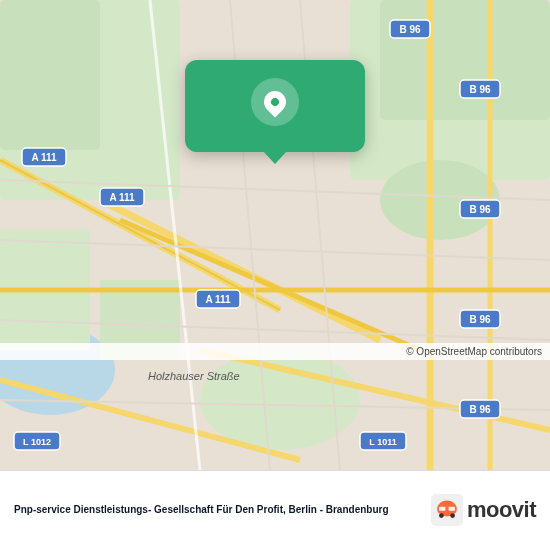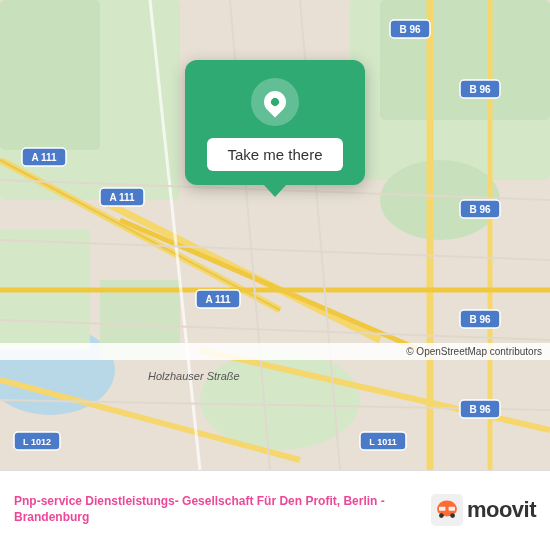--- a/index.html
+++ b/index.html
@@ -131,23 +131,23 @@
       min-height: 80px;
       flex-shrink: 0;
     }
 
     .place-info {
       flex: 1;
       padding-right: 10px;
     }
 
     .place-name {
-      font-size: 12px;
+      font-size: 10px;
       font-weight: 600;
-      color: #ec4899;
+      color: #0f172a;
       line-height: 1.3;
     }
 
     .moovit-logo {
       display: flex;
       align-items: center;
       gap: 4px;
       flex-shrink: 0;
     }
 
@@ -238,21 +238,20 @@
       <rect x="360" y="432" width="46" height="18" rx="4" fill="#4a7ac8" stroke="white" stroke-width="1.5"></rect>
       <text x="383" y="445" text-anchor="middle" fill="white" font-size="9" font-weight="bold">L 1011</text>
 
       <text x="148" y="380" fill="#555" font-size="11" font-style="italic">Holzhauser Straße</text>
     </svg>
 
     <div class="popup-card">
       <div class="location-icon-circle">
         <div class="location-pin-inner"></div>
       </div>
-      <button class="take-me-there-btn">Take me there</button>
     </div>
 
     <div class="attribution-bar">
       <span>© OpenStreetMap contributors</span>
     </div>
   </div>
 
   <div class="bottom-info">
     <div class="place-info">
       <div class="place-name">Pnp-service Dienstleistungs- Gesellschaft Für Den Profit, Berlin - Brandenburg</div>

